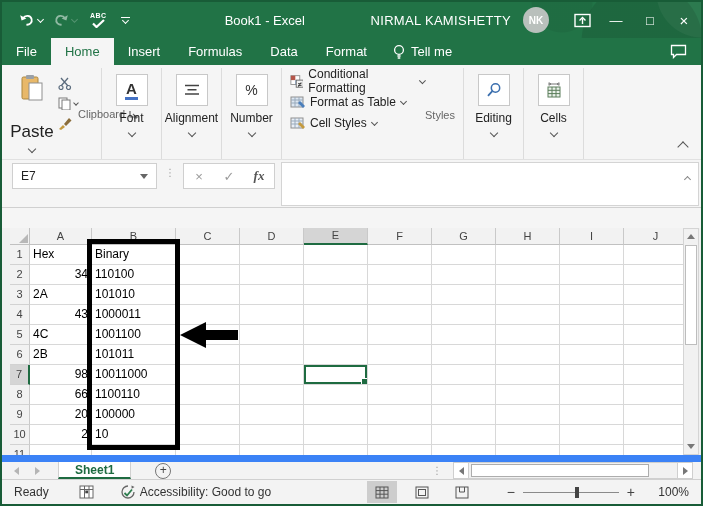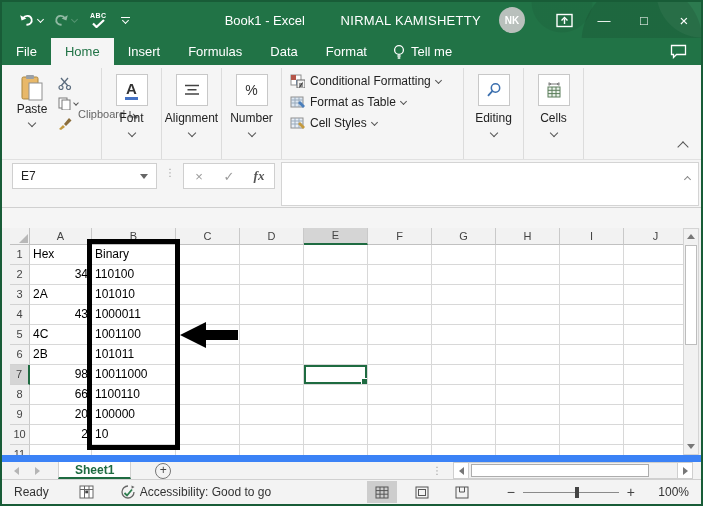--- a/index.html
+++ b/index.html
@@ -13,41 +13,41 @@
                       radial-gradient(circle at 560px 0px, rgba(0,0,0,.06) 0 30px, transparent 31px); }
   .qat { display:flex; align-items:center; gap:4px; margin-left:14px; }
   .qat-btn { display:flex; align-items:center; padding:2px 3px; }
   .tiny-chev { width:5px; height:5px; border-right:1.2px solid #fff; border-bottom:1.2px solid #fff; transform:rotate(45deg); margin-left:3px; margin-top:-2px;}
   .tiny-chev.dim { border-color:rgba(255,255,255,.45); }
   .spell { display:flex; flex-direction:column; align-items:center; line-height:1; margin-left:6px; }
   .spell .abc { font-size:7px; font-weight:bold; letter-spacing:.5px; }
   .qat-more { display:flex; flex-direction:column; align-items:center; margin-left:10px; }
   .qat-more .bar { width:9px; height:1.6px; background:#fff; margin-bottom:2px; }
   .win-title { font-size:13px; margin-left:95px; white-space:nowrap; }
-  .tb-right { margin-left:auto; display:flex; align-items:center; gap:6px; }
+  .tb-right { margin-left:auto; display:flex; align-items:center; gap:0; }
   .user-name { font-size:13px; letter-spacing:.3px; margin-right:12px; white-space:nowrap; }
   .avatar { width:26px; height:26px; border-radius:50%; background:#b9c0bc; color:#fff; font-size:10px; font-weight:bold; display:flex; align-items:center; justify-content:center; margin-right:16px; }
   .winbtn { width:34px; height:36px; display:flex; align-items:center; justify-content:center; font-size:15px; color:#fff; }
   .winbtn.sm { font-size:13px; }
 
   
   .tabrow { height:27px; background:#217346; display:flex; align-items:stretch; flex:none; color:#fff; font-size:13px; }
   .rtab { display:flex; align-items:center; padding:0 14px; cursor:default; }
   .rtab.active { background:#f5f5f5; color:#217346; }
   .tellme { display:flex; align-items:center; gap:6px; padding:0 12px; }
   .tab-spacer { flex:1; }
   .comment-wrap { display:flex; align-items:center; padding-right:14px; }
 
   
   .ribbon { height:95px; background:#f5f5f5; display:flex; flex:none; padding:3px 4px 0 4px; position:relative; border-bottom:1px solid #e1e1e1; }
   .rgroup { display:flex; flex-direction:row; border-right:1px solid #dcdcdc; padding:2px 4px 0 4px; }
   .rgroup-label { font-size:11px; color:#666; text-align:center; padding:2px 0 3px 0; display:flex; align-items:center; justify-content:center; gap:4px; }
   .clip-content { display:flex; flex:1; }
   .paste-btn { display:flex; flex-direction:column; align-items:center; justify-content:flex-start; width:44px; padding-top:4px; }
-  .paste-btn .lbl { font-size:12px; color:#222; margin-top:0; }
+  .paste-btn .lbl { font-size:17px; color:#222; margin-top:20px; }
   .chev { width:6px; height:6px; border-right:1.4px solid #555; border-bottom:1.4px solid #555; transform:rotate(45deg); display:inline-block; }
   .chev.up { transform:rotate(-135deg); }
   .clip-small { display:flex; flex-direction:column; justify-content:flex-start; gap:6px; padding-top:6px; padding-left:4px; }
   .clip-small .row { display:flex; align-items:center; gap:3px; height:14px; }
   .collapsed-group { display:flex; flex-direction:column; align-items:center; width:60px; padding-top:6px; border-right:1px solid #dcdcdc; }
   .icon-box { width:32px; height:32px; background:#fff; border:1px solid #c8c8c8; display:flex; align-items:center; justify-content:center; }
   .collapsed-group .lbl { font-size:12px; color:#222; margin-top:5px; }
   .collapsed-group .chev { margin-top:5px; }
   .fontA { font-size:15px; font-weight:bold; color:#333; line-height:1; border-bottom:3px solid #4472c4; padding:0 1px 1px 1px; }
   .pct { font-size:14px; color:#333; }
@@ -294,20 +294,23 @@
         <div class="style-item">
           <svg width="15" height="14" viewBox="0 0 15 14">
               <rect x="1" y="2" width="12" height="10" fill="#e8eef6" stroke="#8f8f8f"></rect>
               <path d="M1 5 h12 M1 8 h12 M5 2 v10 M9 2 v10" stroke="#9ab" stroke-width="1"></path>
               <path d="M8 8 l5 5 l2 -2 l-5 -5 z" fill="#c49a3f"></path>
             </svg>
           <span>Cell Styles</span>
           <span class="chev"></span>
         </div>
       </div>
+      <div class="rgroup-label">
+          <span>Styles</span>
+        </div>
     </div>
 
     <div class="collapsed-group">
       <span class="icon-box">
         <svg width="16" height="16" viewBox="0 0 16 16">
             <circle cx="9.5" cy="6" r="4.2" fill="none" stroke="#3b6fae" stroke-width="1.5"></circle>
             <path d="M6.3 9.2 L2 13.8" stroke="#3b6fae" stroke-width="1.8"></path>
           </svg>
       </span>
       <span class="lbl">Editing</span>

